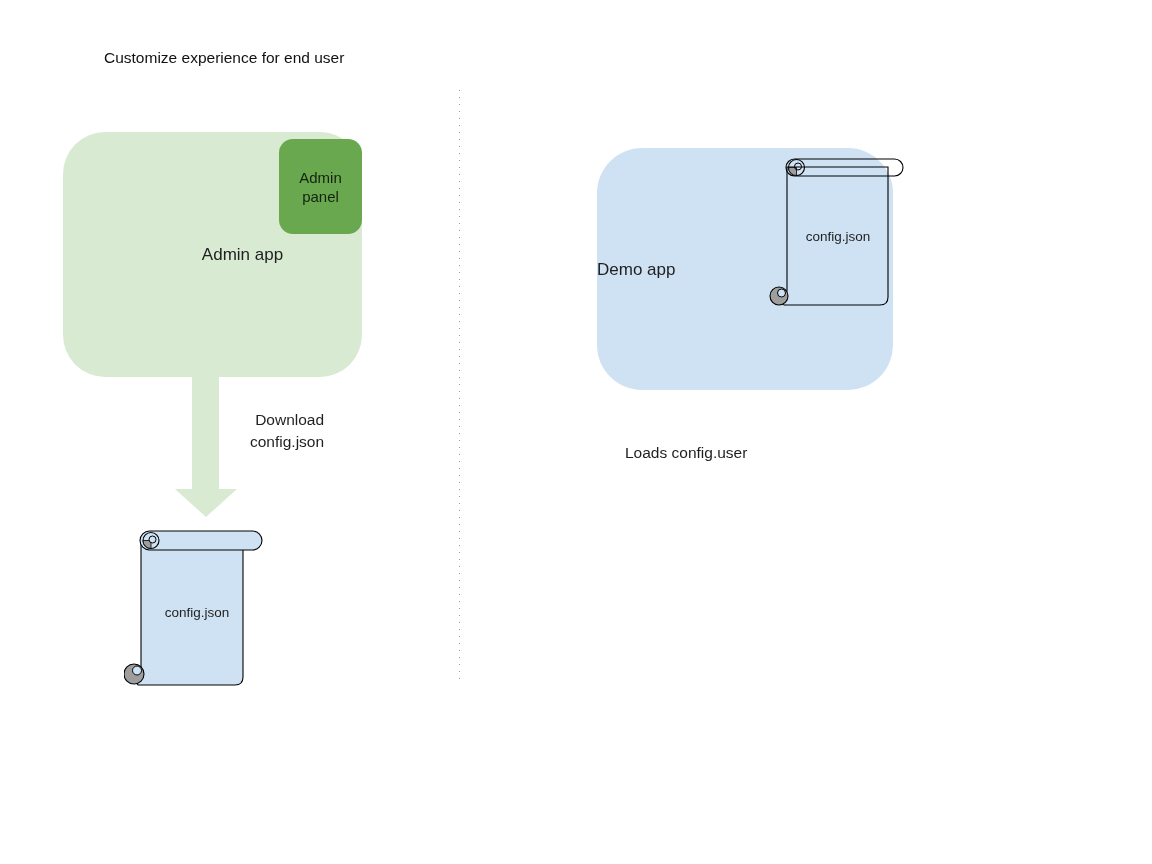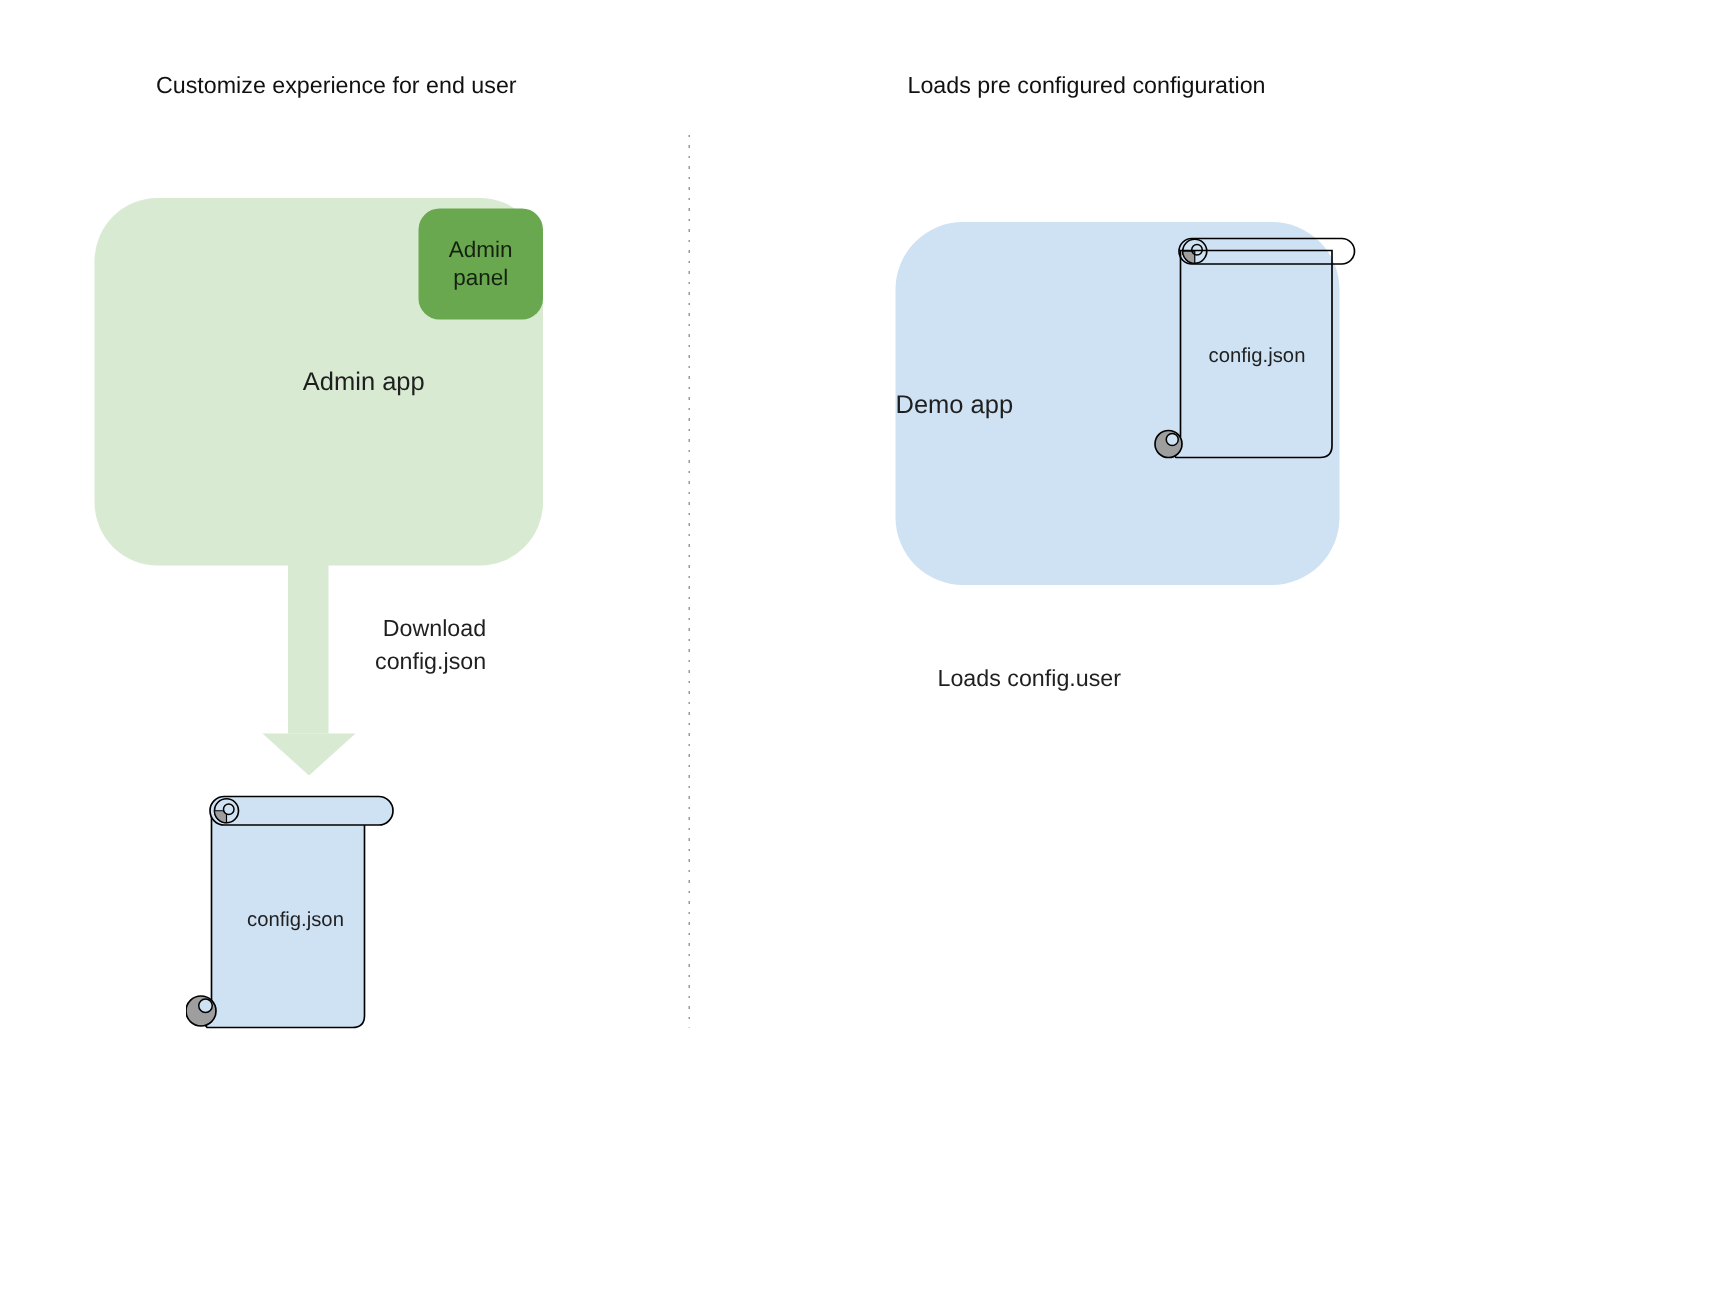--- a/index.html
+++ b/index.html
@@ -32,21 +32,21 @@
     border-radius: 42px;
   }
   .admin-app-label {
     left: 63px; top: 132px;
     width: 359px; height: 245px;
     display: flex; align-items: center; justify-content: center;
     font-size: 17px;
   }
   .admin-panel-badge {
     left: 279px; top: 139px;
-    width: 83px; height: 74px;
+    width: 83px; height: 95px;
     background: #6aa84f;
     border-radius: 14px;
     display: flex; align-items: center; justify-content: center;
     text-align: center;
     font-size: 15px;
     line-height: 19px;
     color: #142210;
   }
   .admin-panel-badge span { display: inline-block; max-width: 60px; }
 
@@ -137,21 +137,20 @@
     <path d="M19 13.5 A8 8 0 0 0 27 21.5 L27 13.5 Z" fill="#9e9e9e" stroke="#000000" stroke-width="0.8"></path>
     <circle cx="28.5" cy="12.5" r="3.5" fill="#cfe2f3" stroke="#000000" stroke-width="1"></circle>
 
     <circle cx="10" cy="147" r="10" fill="#9e9e9e" stroke="#000000" stroke-width="1.1"></circle>
     <circle cx="13" cy="143.5" r="4.5" fill="#cfe2f3" stroke="#000000" stroke-width="1"></circle>
   </svg>
   <div class="abs scroll-label scroll-label-left">config.json</div>
 
   <div class="abs divider"></div>
 
-  <div class="abs section-title" style="left:605px; top:49px;">Loads pre configured configuration</div>
 
   <div class="abs demo-box"></div>
 
   <div class="abs demo-app-label">Demo app</div>
 
   <svg class="abs" style="left:762px; top:152px;" width="150" height="160" viewBox="0 0 150 160">
 
     <path d="M25 15 H126 V145 Q126 153 118 153 H22 A9 9 0 0 1 25 139 Z" fill="none" stroke="#000000" stroke-width="1.1"></path>
 
     <rect x="24" y="7" width="117" height="17" rx="8.5" ry="8.5" fill="none" stroke="#000000" stroke-width="1.1"></rect>

